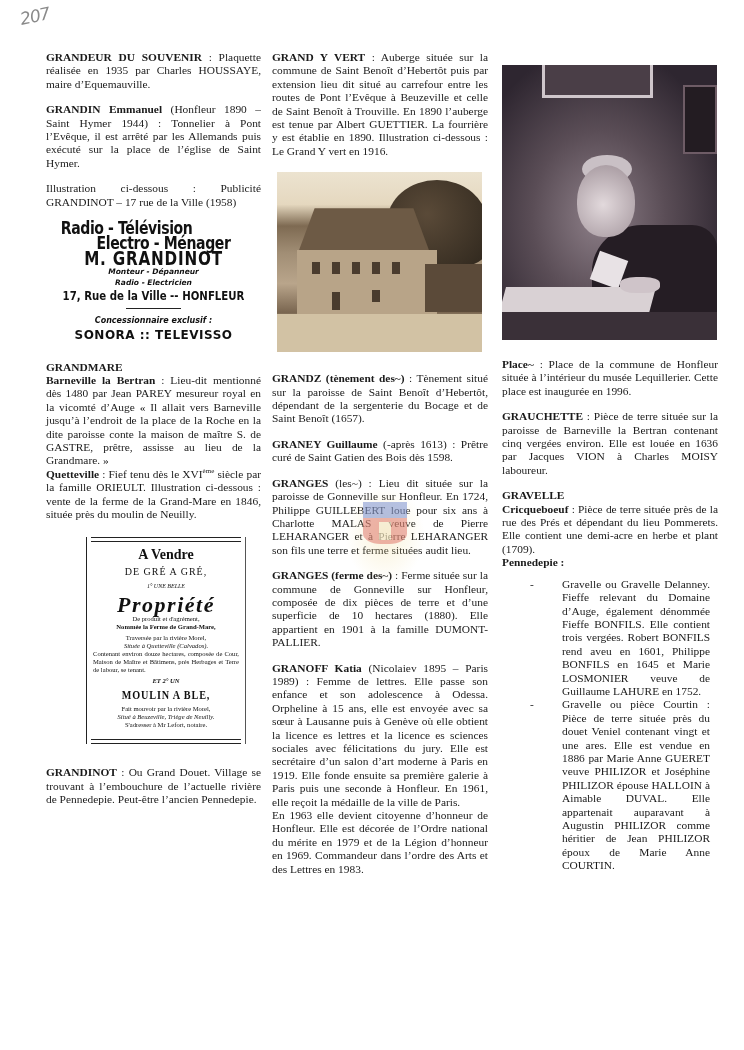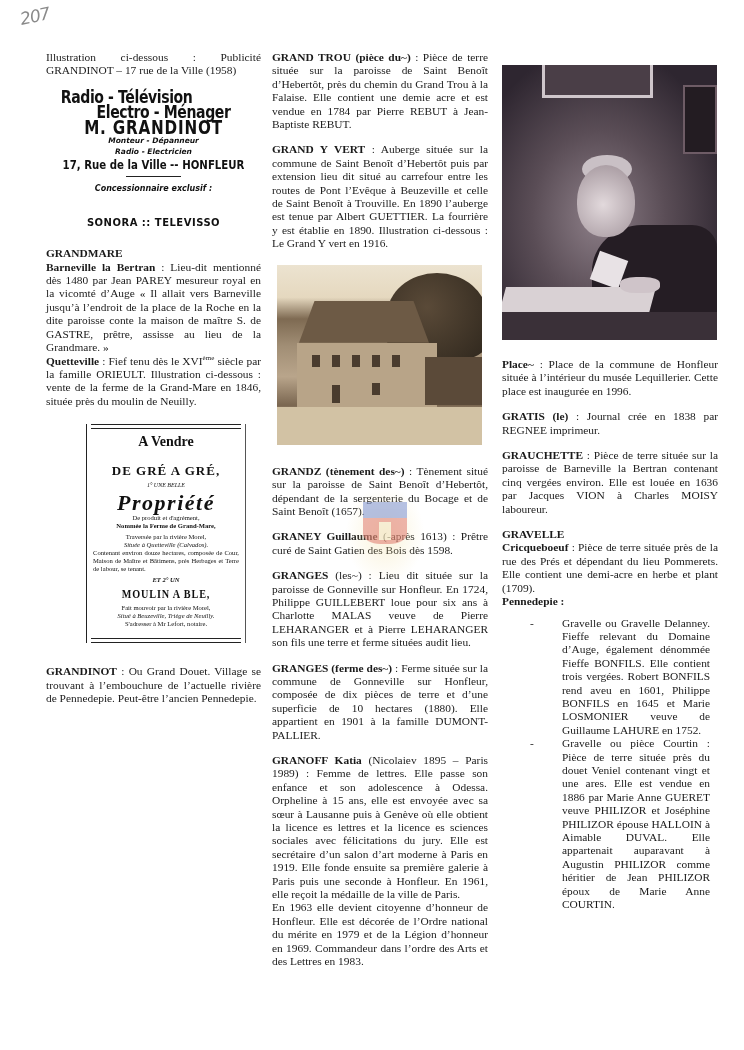--- a/index.html
+++ b/index.html
@@ -21,28 +21,28 @@
 
   
   .ad-radio { margin:12px 0 18px 0; text-align:center; font-family:"DejaVu Sans", sans-serif; color:#111; }
   .ad-radio .l1 { font-size:18px; font-weight:bold; letter-spacing:-0.5px; transform:scaleX(0.78); text-align:left; margin-left:-10px; }
   .ad-radio .l2 { font-size:18px; font-weight:bold; letter-spacing:-0.5px; transform:scaleX(0.78); margin-top:2px; margin-left:20px; }
   .ad-radio .l3 { font-size:19px; font-weight:bold; letter-spacing:1px; transform:scaleX(0.8); margin-top:2px; }
   .ad-radio .l4 { font-size:7.5px; font-style:italic; font-weight:bold; margin-top:2px; line-height:9px; }
   .ad-radio .l5 { font-size:12px; font-weight:bold; transform:scaleX(0.85); margin-top:3px; }
   .ad-radio .rule { width:55px; height:1px; background:#222; margin:4px auto 5px; }
   .ad-radio .l6 { font-size:8px; font-style:italic; font-weight:bold; }
-  .ad-radio .l7 { font-size:10px; font-weight:bold; margin-top:20px; letter-spacing:0.5px; }
+  .ad-radio .l7 { font-size:12px; font-weight:bold; margin-top:2px; letter-spacing:0.5px; }
 
   
   .ad-vendre { width:146px; margin:16px 0 22px 40px; border-left:1px solid #222; border-right:1px solid #555;
                padding:0 6px; text-align:center; color:#111; font-family:"Liberation Serif", serif; }
   .ad-vendre .top-rule, .ad-vendre .bot-rule { height:3px; border-top:1px solid #222; border-bottom:1px solid #222; margin:0 -2px; }
   .ad-vendre .v1 { font-size:14px; font-weight:bold; margin-top:6px; }
-  .ad-vendre .v2 { font-size:13px; font-weight:bold; letter-spacing:1px; margin-top:15px; }
+  .ad-vendre .v2 { font-size:10px; font-weight:normal; letter-spacing:1px; margin-top:3px; }
   .ad-vendre .v3 { font-size:6px; font-style:italic; margin-top:2px; }
   .ad-vendre .v4 { font-size:22px; font-weight:bold; font-style:italic; letter-spacing:1.5px; margin-top:4px; }
   .ad-vendre .small { font-size:6.6px; line-height:8px; }
   .ad-vendre .small.b { font-weight:bold; }
   .ad-vendre .small.i { font-style:italic; }
   .ad-vendre .just { text-align:justify; }
   .ad-vendre .v5 { font-size:12px; font-weight:bold; transform:scaleX(0.85); margin-top:4px; letter-spacing:1px; }
   .ad-vendre .bot-rule { margin-top:10px; margin-bottom:2px; }
 
   
@@ -78,20 +78,22 @@
   .watermark .tower { position:absolute; left:16px; top:20px; width:12px; height:18px; background:#f3e7c7; }
   .wm-frame { position:absolute; left:345px; top:485px; width:80px; height:100px; border-radius:30%;
               background:radial-gradient(ellipse,rgba(240,220,150,0.35),rgba(255,255,255,0) 70%); }
 </style>
 </head>
 <body>
 
 <div class="page-num">207</div>
 
 <div class="col col1">
+  <p><b>GRANDEUR DU SOUVENIR</b><span> : Plaquette réalisée en 1935 par Charles HOUSSAYE, maire d’Equemauville.</span></p>
+  <p><b>GRANDIN Emmanuel</b><span> (Honfleur 1890 – Saint Hymer 1944) : Tonnelier à Pont l’Evêque, il est arrêté par les Allemands puis exécuté sur la place de l’église de Saint Hymer.</span></p>
   <p class="tight">Illustration ci-dessous : Publicité GRANDINOT – 17 rue de la Ville (1958)</p>
 
   <div class="ad-radio">
     <div class="l1">Radio - Télévision</div>
     <div class="l2">Electro - Ménager</div>
     <div class="l3">M. GRANDINOT</div>
     <div class="l4">Monteur - Dépanneur</div>
     <div class="l4">Radio - Electricien</div>
     <div class="l5">17, Rue de la Ville -- HONFLEUR</div>
     <div class="rule"></div>
@@ -121,21 +123,20 @@
     <div class="small" style="margin-top:3px">Fait mouvoir par la rivière Morel,</div>
     <div class="small i">Situé à Beuzeville, Triège de Neuilly.</div>
     <div class="small">S'adresser à Mr Lefort, notaire.</div>
     <div class="bot-rule"></div>
   </div>
 
   <p><b>GRANDINOT</b><span> : Ou Grand Douet. Village se trouvant à l’embouchure de l’actuelle rivière de Pennedepie. Peut-être l’ancien Pennedepie.</span></p>
 </div>
 
 <div class="col col2">
-  <p><b>GRAND TROU (pièce du~)</b><span> : Pièce de terre située sur la paroisse de Saint Benoît d’Hebertôt, près du chemin du Grand Trou à la Falaise. Elle contient une demie acre et est vendue en 1784 par Pierre REBUT à Jean-Baptiste REBUT.</span></p>
   <p class="tight"><b>GRAND Y VERT</b><span> : Auberge située sur la commune de Saint Benoît d’Hebertôt puis par extension lieu dit situé au carrefour entre les routes de Pont l’Evêque à Beuzeville et celle de Saint Benoît à Trouville. En 1890 l’auberge est tenue par Albert GUETTIER. La fourrière y est établie en 1890. Illustration ci-dessous : Le Grand Y vert en 1916.</span></p>
 
   <div class="photo photo-inn" title="Le Grand Y vert en 1916">
     <div class="trees"></div>
     <div class="roof"></div>
     <div class="house"></div>
     <div class="win" style="left:35px;top:90px"></div>
     <div class="win" style="left:55px;top:90px"></div>
     <div class="win" style="left:75px;top:90px"></div>
     <div class="win" style="left:95px;top:90px"></div>
@@ -169,21 +170,20 @@
     <div class="body"></div>
     <div class="collar"></div>
     <div class="hair"></div>
     <div class="head"></div>
     <div class="book"></div>
     <div class="hand"></div>
     <div class="desk"></div>
   </div>
 
   <p><b>Place~</b><span> : Place de la commune de Honfleur située à l’intérieur du musée Lequillerier. Cette place est inaugurée en 1996.</span></p>
-  <p><b>GRATIS (le)</b><span> : Journal crée en 1838 par REGNEE imprimeur.</span></p>
   <p><b>GRAUCHETTE</b><span> : Pièce de terre située sur la paroisse de Barneville la Bertran contenant cinq vergées environ. Elle est louée en 1636 par Jacques VION à Charles MOISY laboureur.</span></p>
 
   <div>
     <div><b>GRAVELLE</b></div>
     <div><b>Cricqueboeuf</b><span> : Pièce de terre située près de la rue des Prés et dépendant du lieu Pommerets. Elle contient une demi-acre en herbe et plant (1709).</span></div>
     <div><b>Pennedepie</b><b> :</b></div>
     <ul class="dash-list">
       <li>Gravelle ou Gravelle Delanney. Fieffe relevant du Domaine d’Auge, également dénommée Fieffe BONFILS. Elle contient trois vergées. Robert BONFILS rend aveu en 1601, Philippe BONFILS en 1645 et Marie LOSMONIER veuve de Guillaume LAHURE en 1752.</li>
       <li>Gravelle ou pièce Courtin : Pièce de terre située près du douet Veniel contenant vingt et une ares. Elle est vendue en 1886 par Marie Anne GUERET veuve PHILIZOR et Joséphine PHILIZOR épouse HALLOIN à Aimable DUVAL. Elle appartenait auparavant à Augustin PHILIZOR comme héritier de Jean PHILIZOR époux de Marie Anne COURTIN.</li>
     </ul>

